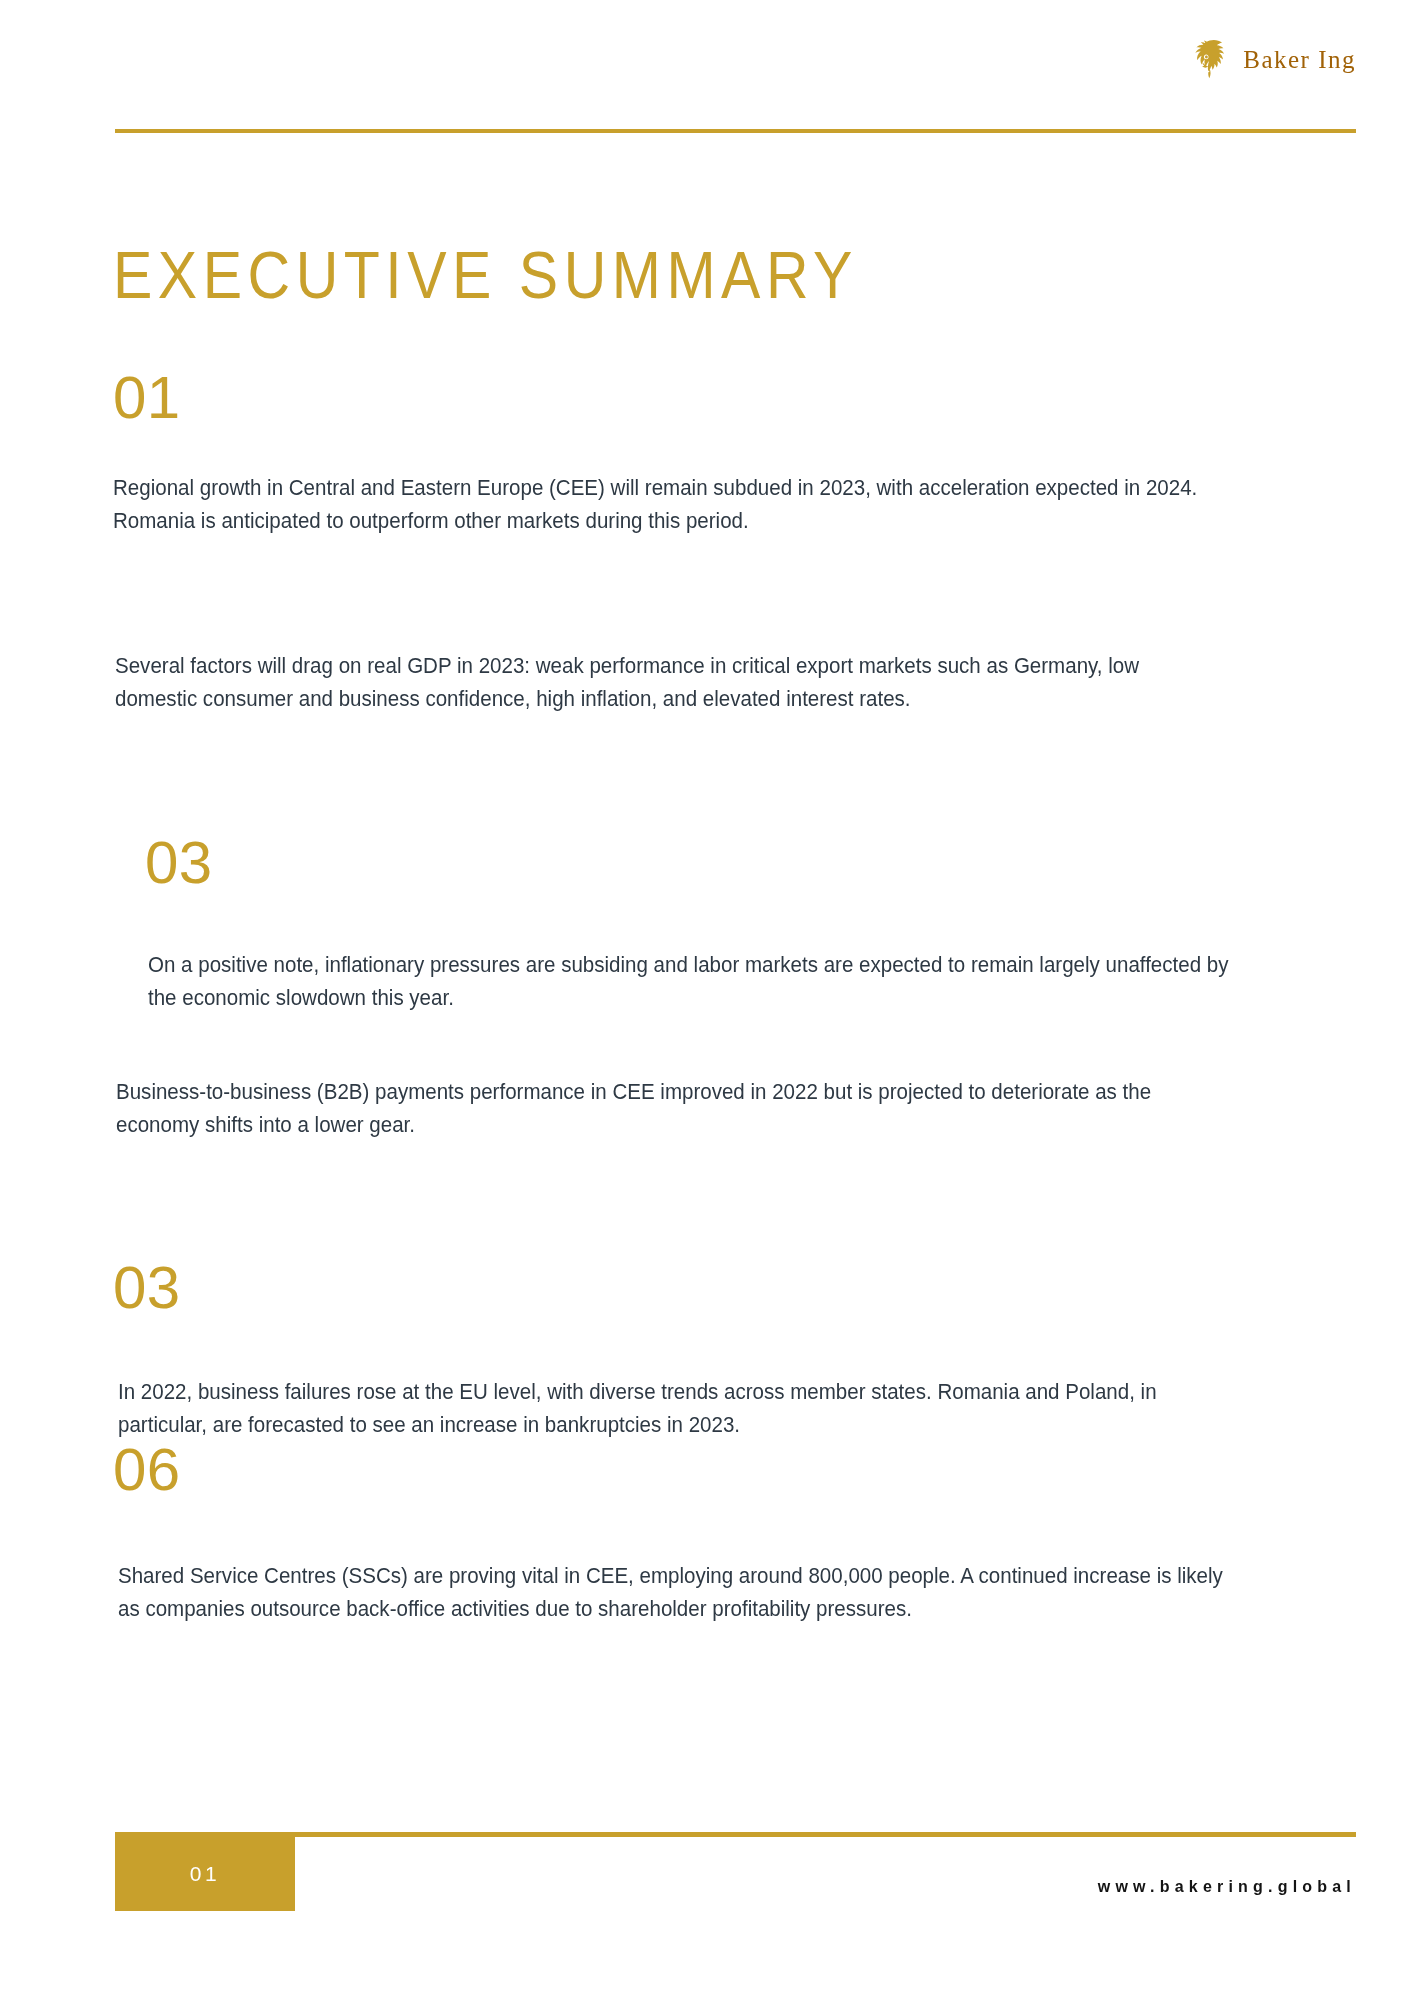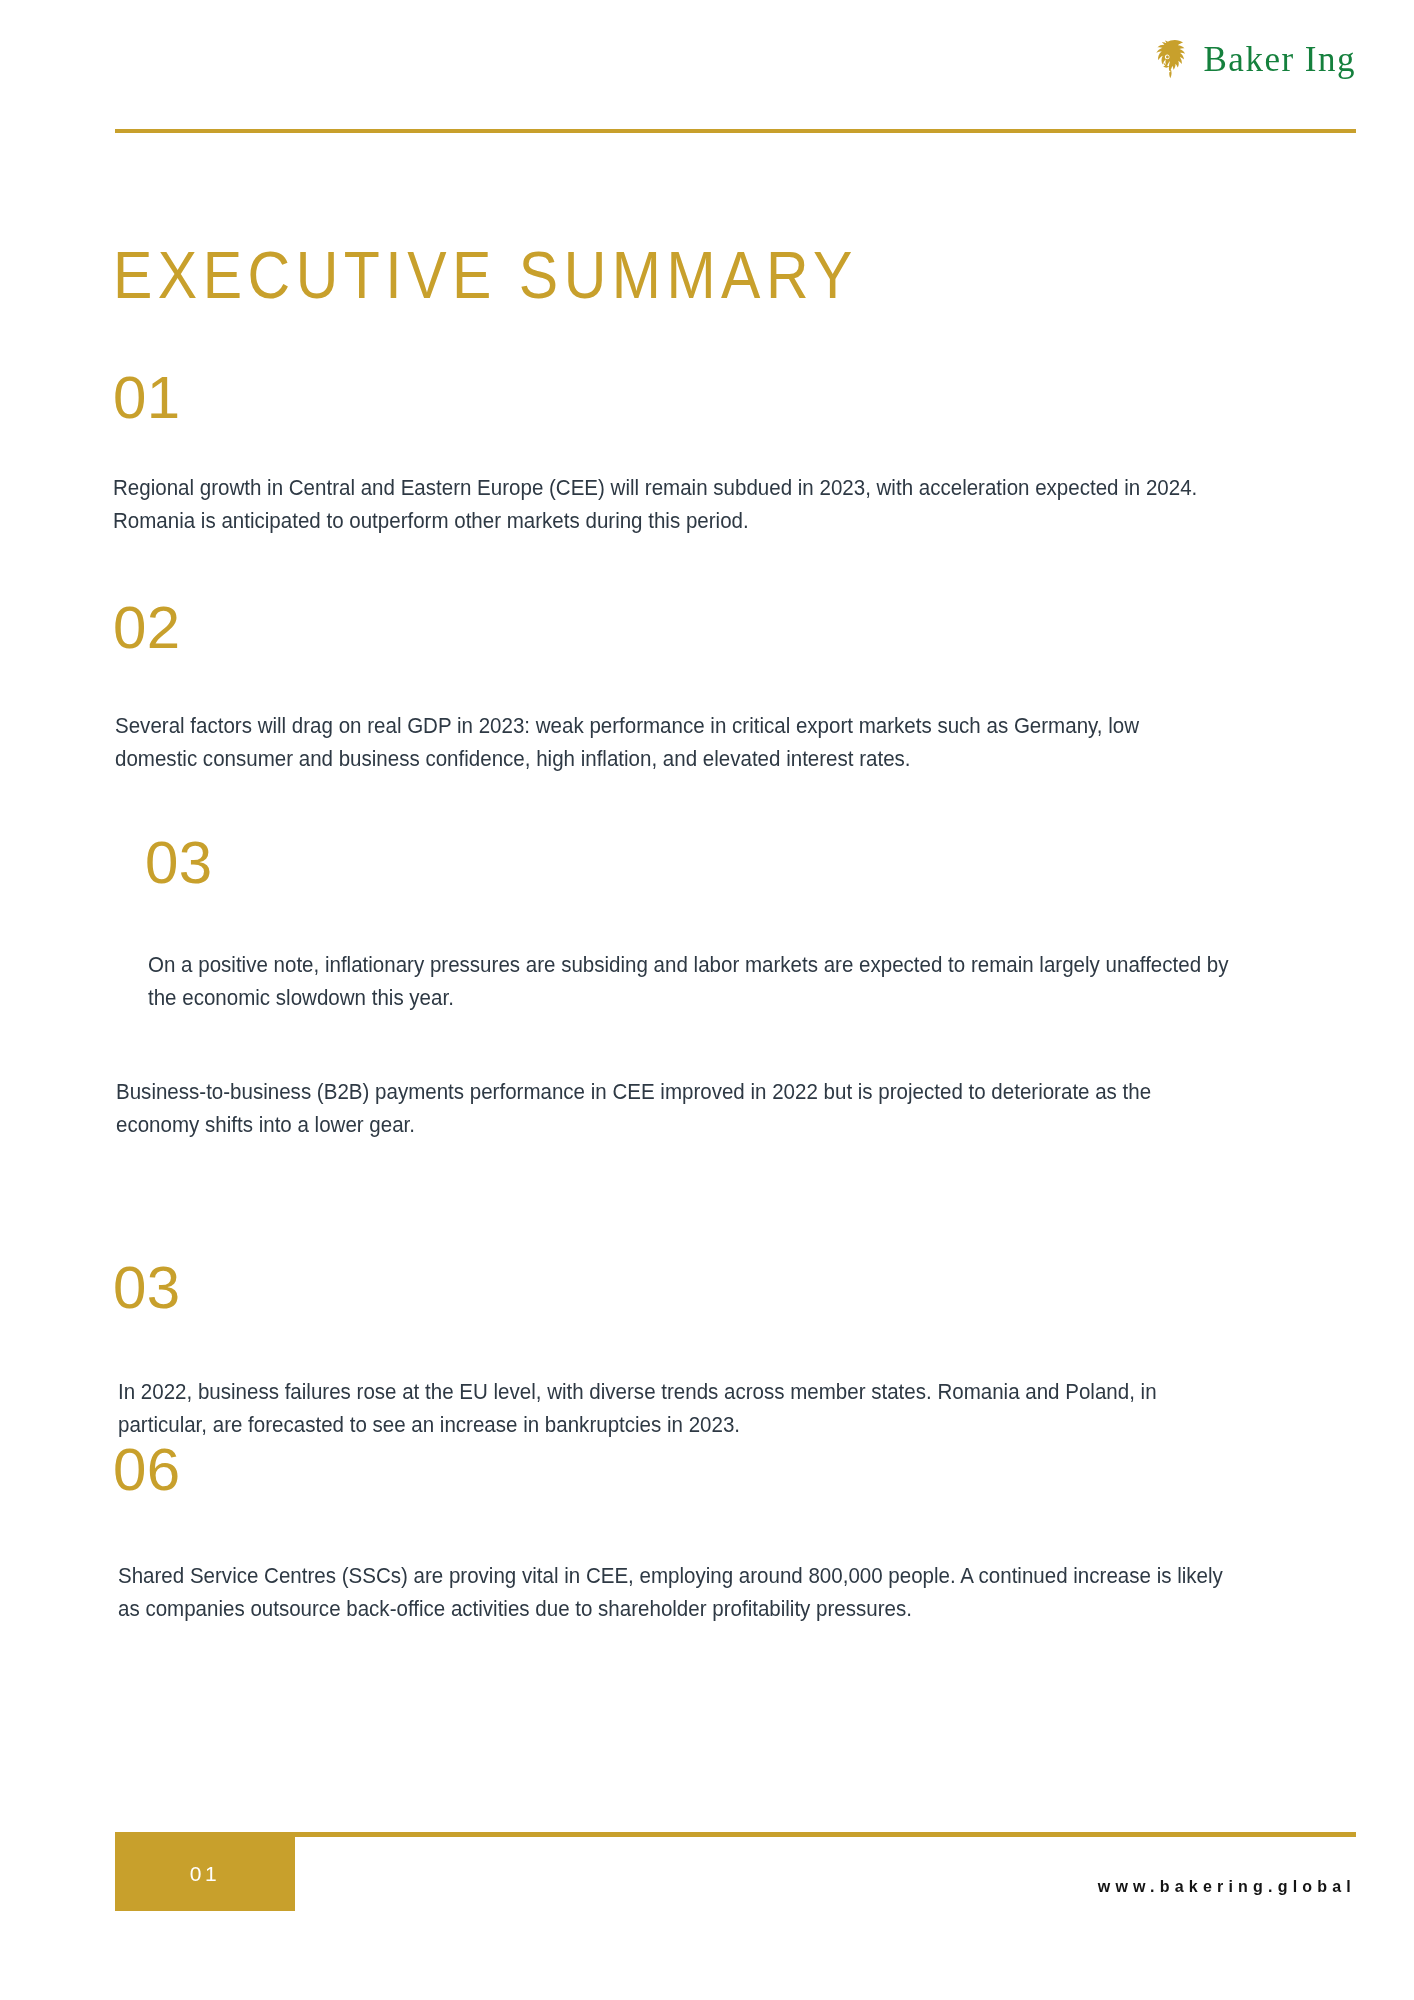--- a/index.html
+++ b/index.html
@@ -37,23 +37,23 @@
     align-items: center;
     gap: 10px;
   }
   .brand-mark {
     width: 40px;
     height: 42px;
     display: block;
   }
   .brand-text {
     font-family: "Liberation Serif", serif;
-    font-size: 35px;
+    font-size: 25px;
     letter-spacing: 1.5px;
-    color: #15803d;
+    color: #a16207;
     line-height: 1;
     white-space: nowrap;
   }
   .header-rule {
     position: absolute;
     left: 115px;
     right: 58px;
     top: 129px;
     height: 4px;
     background: #C8A02C;
@@ -186,21 +186,20 @@
   <h1 class="page-title">EXECUTIVE SUMMARY</h1>
 
   <div class="blocks">
 
     <section class="block b1">
       <div class="block-number">01</div>
       <p class="block-body">Regional growth in Central and Eastern Europe (CEE) will remain subdued in 2023, with acceleration expected in 2024. Romania is anticipated to outperform other markets during this period.</p>
     </section>
 
     <section class="block b2">
-      <div class="block-number">02</div>
       <p class="block-body">Several factors will drag on real GDP in 2023: weak performance in critical export markets such as Germany, low domestic consumer and business confidence, high inflation, and elevated interest rates.</p>
     </section>
 
     <section class="block b3">
       <div class="block-number">03</div>
       <p class="block-body">On a positive note, inflationary pressures are subsiding and labor markets are expected to remain largely unaffected by the economic slowdown this year.</p>
     </section>
 
     <section class="block b4">
       <p class="block-body">Business-to-business (B2B) payments performance in CEE improved in 2022 but is projected to deteriorate as the economy shifts into a lower gear.</p>

